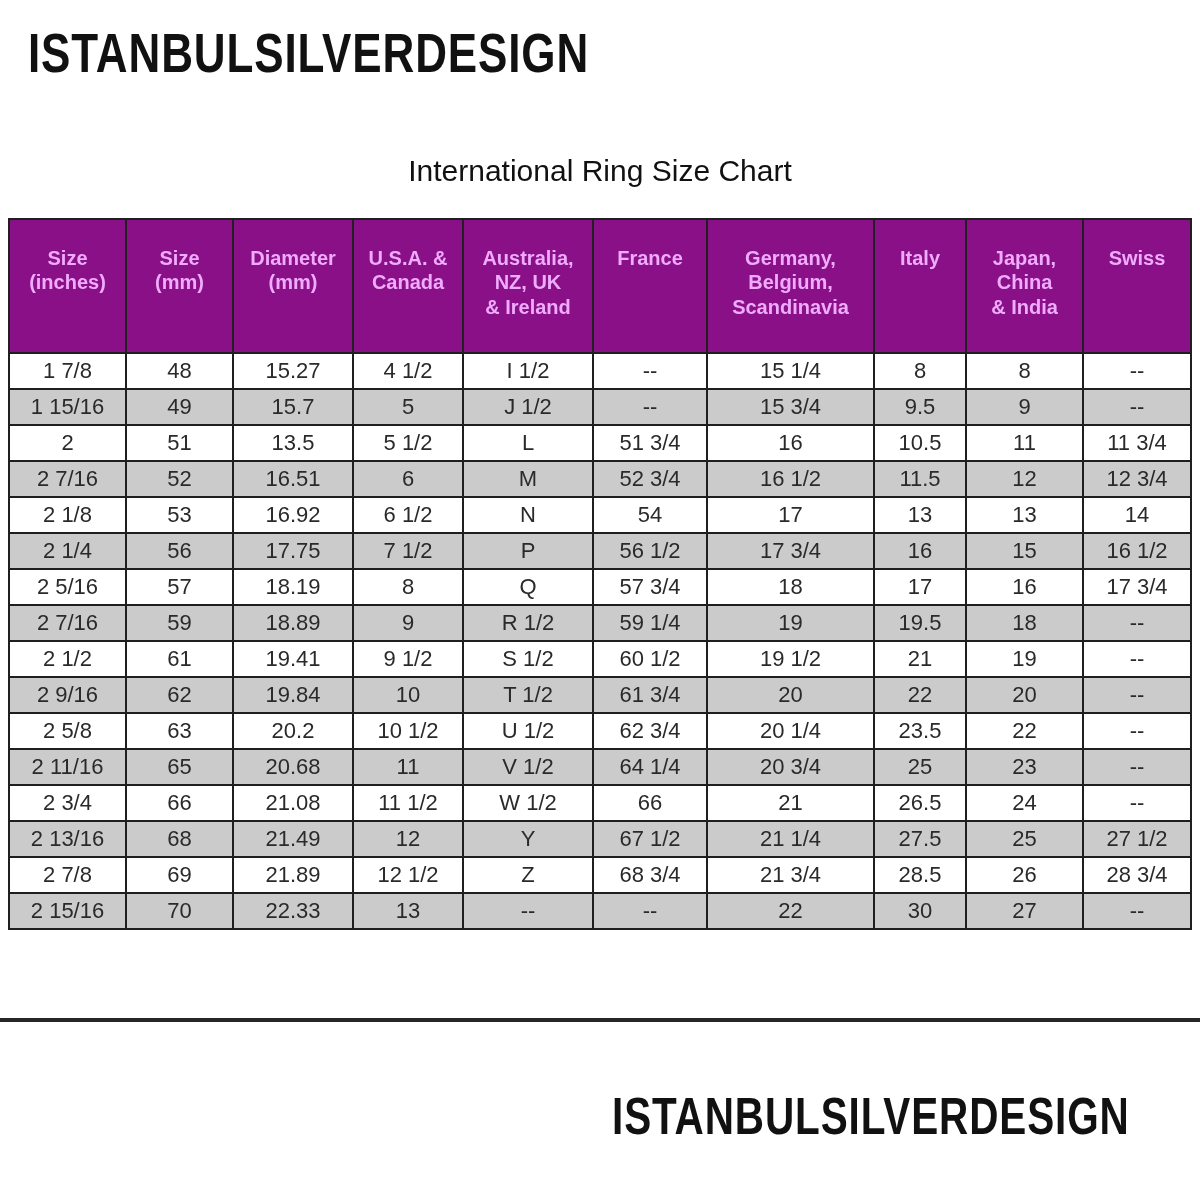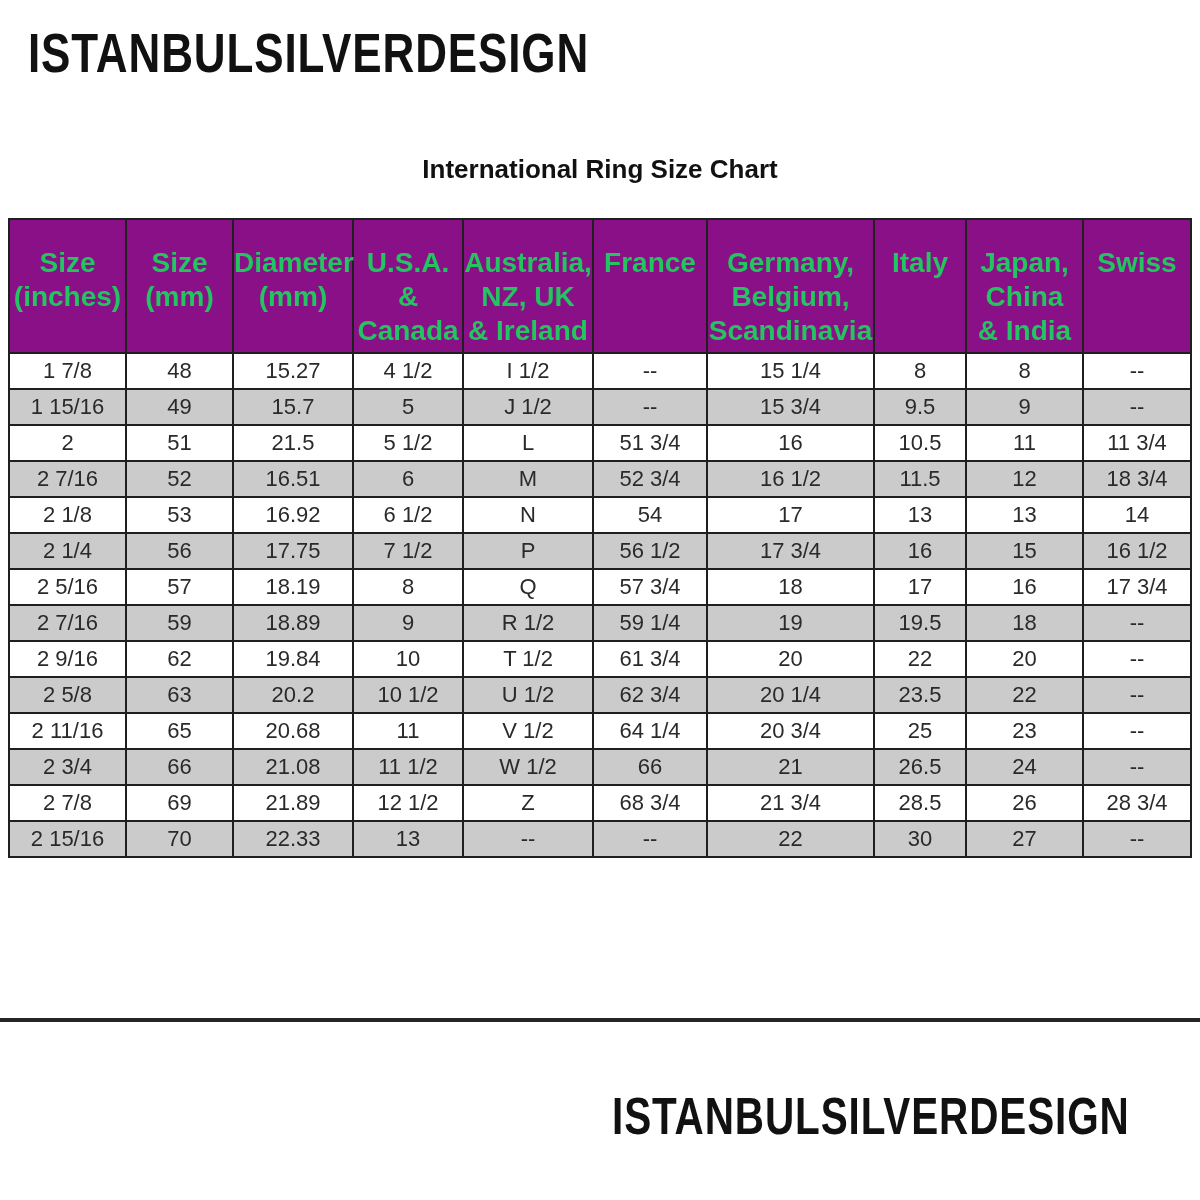--- a/index.html
+++ b/index.html
@@ -26,40 +26,40 @@
   .logo-bottom {
     left: 612px; top: 1086px;
     font-size: 46px;
     transform-origin: left top;
   }
   .chart-title {
     position: absolute;
     top: 154px; left: 0;
     width: 1200px;
     text-align: center;
-    font-size: 26px;
-    font-weight: bold;
+    font-size: 30px;
+    font-weight: normal;
     color: #111111;
   }
   .ring-table {
     position: absolute;
     left: 8px; top: 218px;
     width: 1182px;
     border-collapse: collapse;
     table-layout: fixed;
   }
   .ring-table th, .ring-table td {
     border: 2px solid #1f1f1f;
     text-align: center;
     color: #2a2a2a;
   }
   .ring-table thead th {
     background: #8a1088;
-    color: #22c55e;
-    font-size: 28px;
+    color: #f0abfc;
+    font-size: 20px;
     font-weight: bold;
     vertical-align: top;
     padding-top: 26px;
     height: 134px;
     line-height: 1.22;
     white-space: pre-line;
   }
   .ring-table tbody td {
     font-size: 22px;
     height: 36px;
@@ -141,40 +141,40 @@
         <td>J 1/2</td>
         <td>--</td>
         <td>15 3/4</td>
         <td>9.5</td>
         <td>9</td>
         <td>--</td>
       </tr>
       <tr>
         <td>2</td>
         <td>51</td>
-        <td>21.5</td>
+        <td>13.5</td>
         <td>5 1/2</td>
         <td>L</td>
         <td>51 3/4</td>
         <td>16</td>
         <td>10.5</td>
         <td>11</td>
         <td>11 3/4</td>
       </tr>
       <tr>
         <td>2 7/16</td>
         <td>52</td>
         <td>16.51</td>
         <td>6</td>
         <td>M</td>
         <td>52 3/4</td>
         <td>16 1/2</td>
         <td>11.5</td>
         <td>12</td>
-        <td>18 3/4</td>
+        <td>12 3/4</td>
       </tr>
       <tr>
         <td>2 1/8</td>
         <td>53</td>
         <td>16.92</td>
         <td>6 1/2</td>
         <td>N</td>
         <td>54</td>
         <td>17</td>
         <td>13</td>
@@ -211,20 +211,32 @@
         <td>18.89</td>
         <td>9</td>
         <td>R 1/2</td>
         <td>59 1/4</td>
         <td>19</td>
         <td>19.5</td>
         <td>18</td>
         <td>--</td>
       </tr>
       <tr>
+        <td>2 1/2</td>
+        <td>61</td>
+        <td>19.41</td>
+        <td>9 1/2</td>
+        <td>S 1/2</td>
+        <td>60 1/2</td>
+        <td>19 1/2</td>
+        <td>21</td>
+        <td>19</td>
+        <td>--</td>
+      </tr>
+      <tr>
         <td>2 9/16</td>
         <td>62</td>
         <td>19.84</td>
         <td>10</td>
         <td>T 1/2</td>
         <td>61 3/4</td>
         <td>20</td>
         <td>22</td>
         <td>20</td>
         <td>--</td>
@@ -257,20 +269,32 @@
         <td>2 3/4</td>
         <td>66</td>
         <td>21.08</td>
         <td>11 1/2</td>
         <td>W 1/2</td>
         <td>66</td>
         <td>21</td>
         <td>26.5</td>
         <td>24</td>
         <td>--</td>
+      </tr>
+      <tr>
+        <td>2 13/16</td>
+        <td>68</td>
+        <td>21.49</td>
+        <td>12</td>
+        <td>Y</td>
+        <td>67 1/2</td>
+        <td>21 1/4</td>
+        <td>27.5</td>
+        <td>25</td>
+        <td>27 1/2</td>
       </tr>
       <tr>
         <td>2 7/8</td>
         <td>69</td>
         <td>21.89</td>
         <td>12 1/2</td>
         <td>Z</td>
         <td>68 3/4</td>
         <td>21 3/4</td>
         <td>28.5</td>

